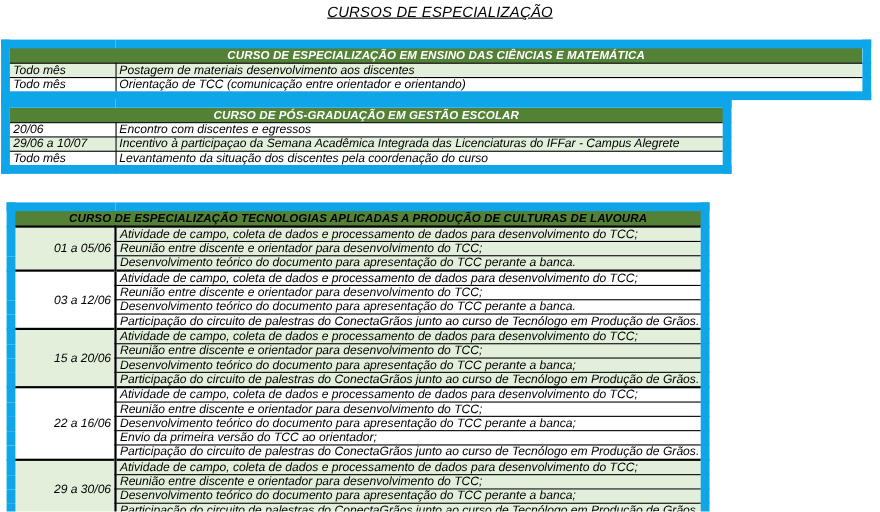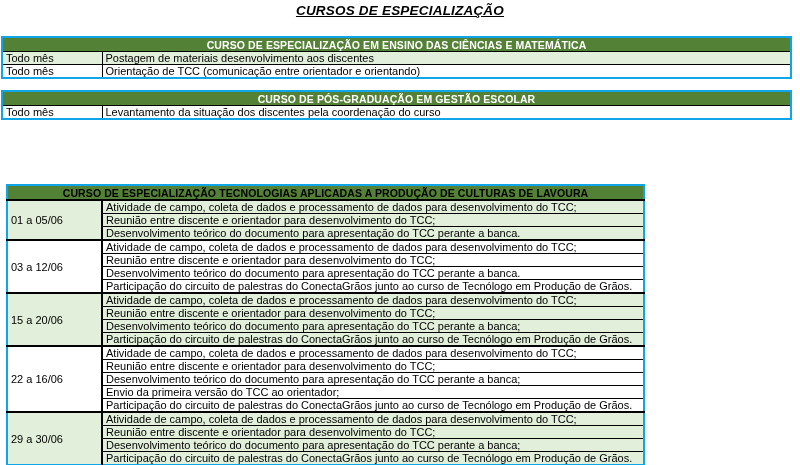--- a/index.html
+++ b/index.html
@@ -2,44 +2,44 @@
 <html><head>
 <meta charset="utf-8">
 <style>
   html,body{margin:0;padding:0;}
   body{
     width:800px;height:465px;position:relative;background:#ffffff;
     font-family:"Liberation Sans",sans-serif;color:#000;
   }
   .title{
     position:absolute;top:3px;left:0;right:0;text-align:center;
-    font-size:13.5px;font-weight:bold;font-style:italic;
+    font-size:13.5px;font-weight:normal;font-style:italic;
     text-decoration:underline;letter-spacing:.2px;
   }
   table.sched{
     position:absolute;border-collapse:collapse;table-layout:fixed;
-    border:2px solid #0ea5e9;background:#fff;
+    border:8px solid #0ea5e9;background:#fff;font-style:italic;
   }
   #t1{left:1px;top:36px;width:791px;}
-  #t2{left:1px;top:90px;width:791px;}
+  #t2{left:1px;top:90px;width:664px;}
   #t3{left:6px;top:184px;width:639px;}
   #t1 col.c-date,#t2 col.c-date{width:100px;}
   #t3 col.c-date{width:95px;}
   td{
     border:1px solid #000;font-size:11px;line-height:12px;height:12px;
     padding:0 3px;white-space:nowrap;overflow:hidden;vertical-align:middle;
   }
   tr.hdr td{
     background:#538135;color:#fff;font-weight:bold;text-align:center;
     height:13px;font-size:10.5px;letter-spacing:.1px;
   }
   #t3 tr.hdr td{color:#000;}
   td.shaded{background:#E2EFDA;}
   #t1 td.date,#t2 td.date{text-align:left;}
-  #t3 td.date{text-align:left;border-right:2px solid #000;}
+  #t3 td.date{text-align:right;border-right:2px solid #000;}
   #t3 tr.group-start td{border-top:2px solid #000;}
 </style>
 </head>
 <body>
 
 <div class="title">CURSOS DE ESPECIALIZAÇÃO</div>
 
 <table class="sched" id="t1">
   <colgroup>
       <col class="c-date">
@@ -62,20 +62,28 @@
 
 <table class="sched" id="t2">
   <colgroup>
       <col class="c-date">
       <col>
     </colgroup>
   <tbody>
     <tr class="hdr">
       <td colspan="2">CURSO DE PÓS-GRADUAÇÃO EM GESTÃO ESCOLAR</td>
     </tr>
+      <tr>
+        <td class="date">20/06</td>
+        <td>Encontro com discentes e egressos</td>
+      </tr>
+      <tr>
+        <td class="date shaded">29/06 a 10/07</td>
+        <td class="shaded">Incentivo à participaçao da Semana Acadêmica Integrada das Licenciaturas do IFFar - Campus Alegrete</td>
+      </tr>
       <tr>
         <td class="date">Todo mês</td>
         <td>Levantamento da situação dos discentes pela coordenação do curso</td>
       </tr>
     </tbody>
 </table>
 
 <table class="sched" id="t3">
   <colgroup>
       <col class="c-date">

